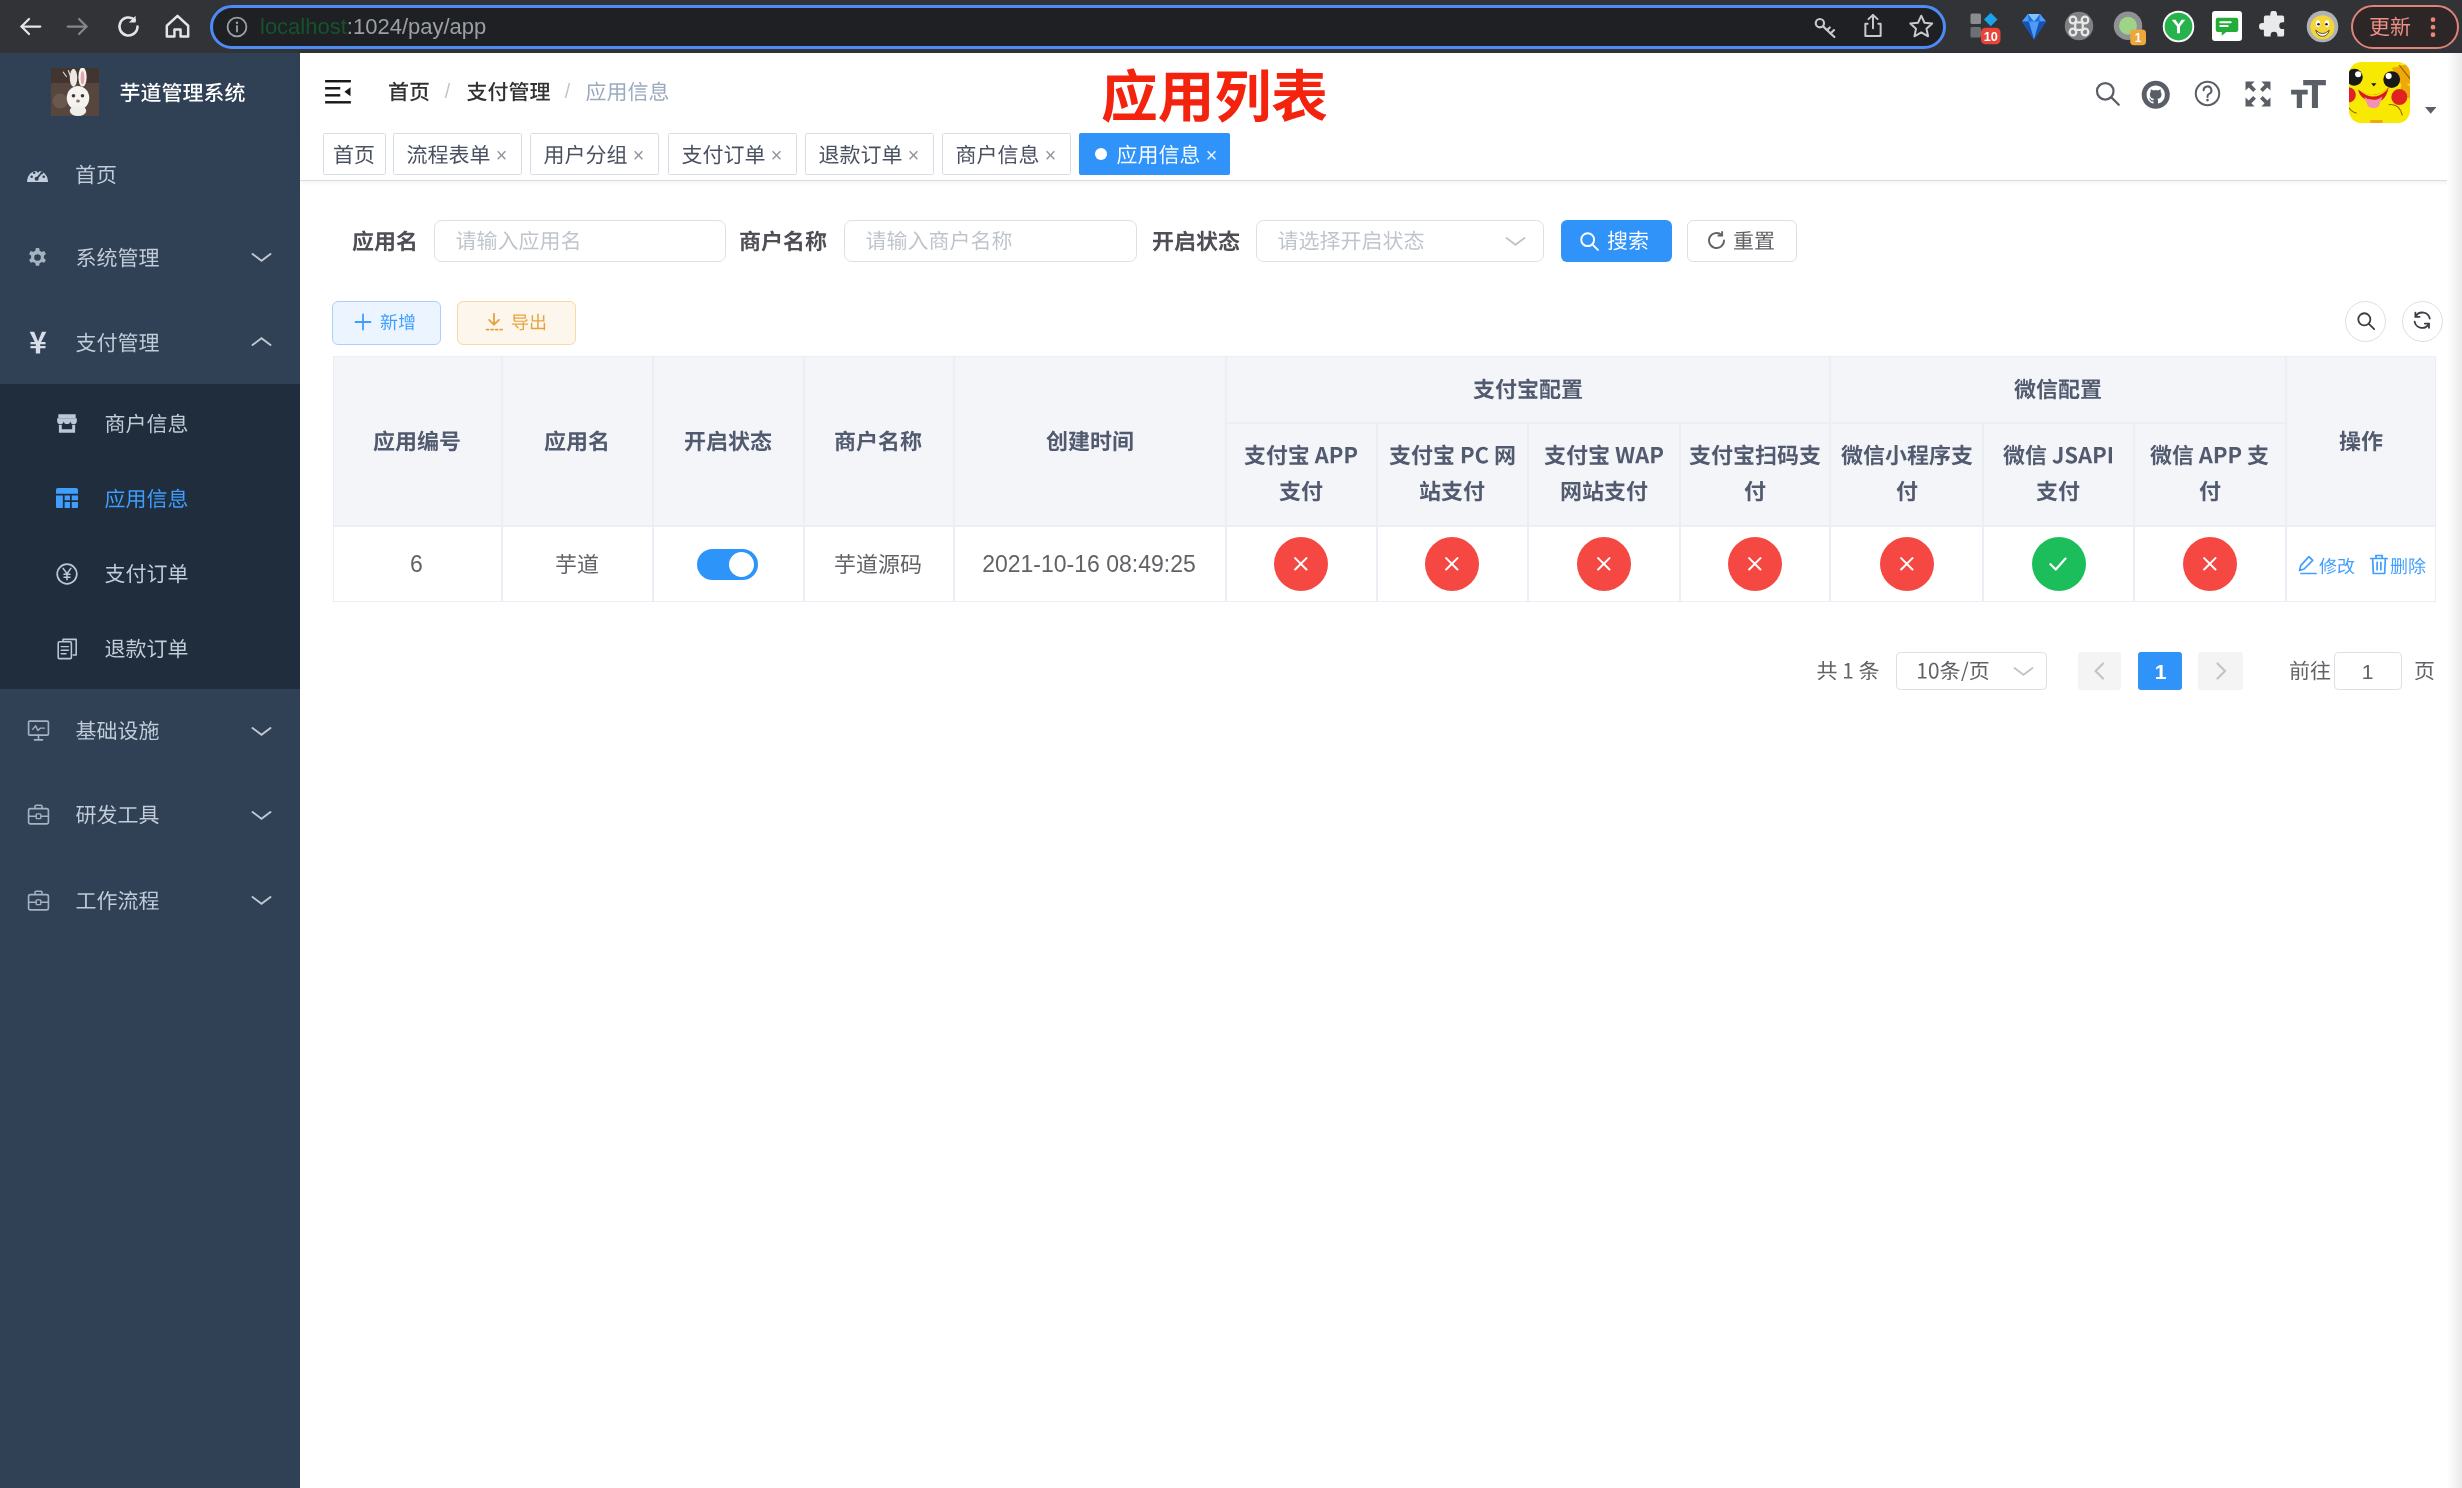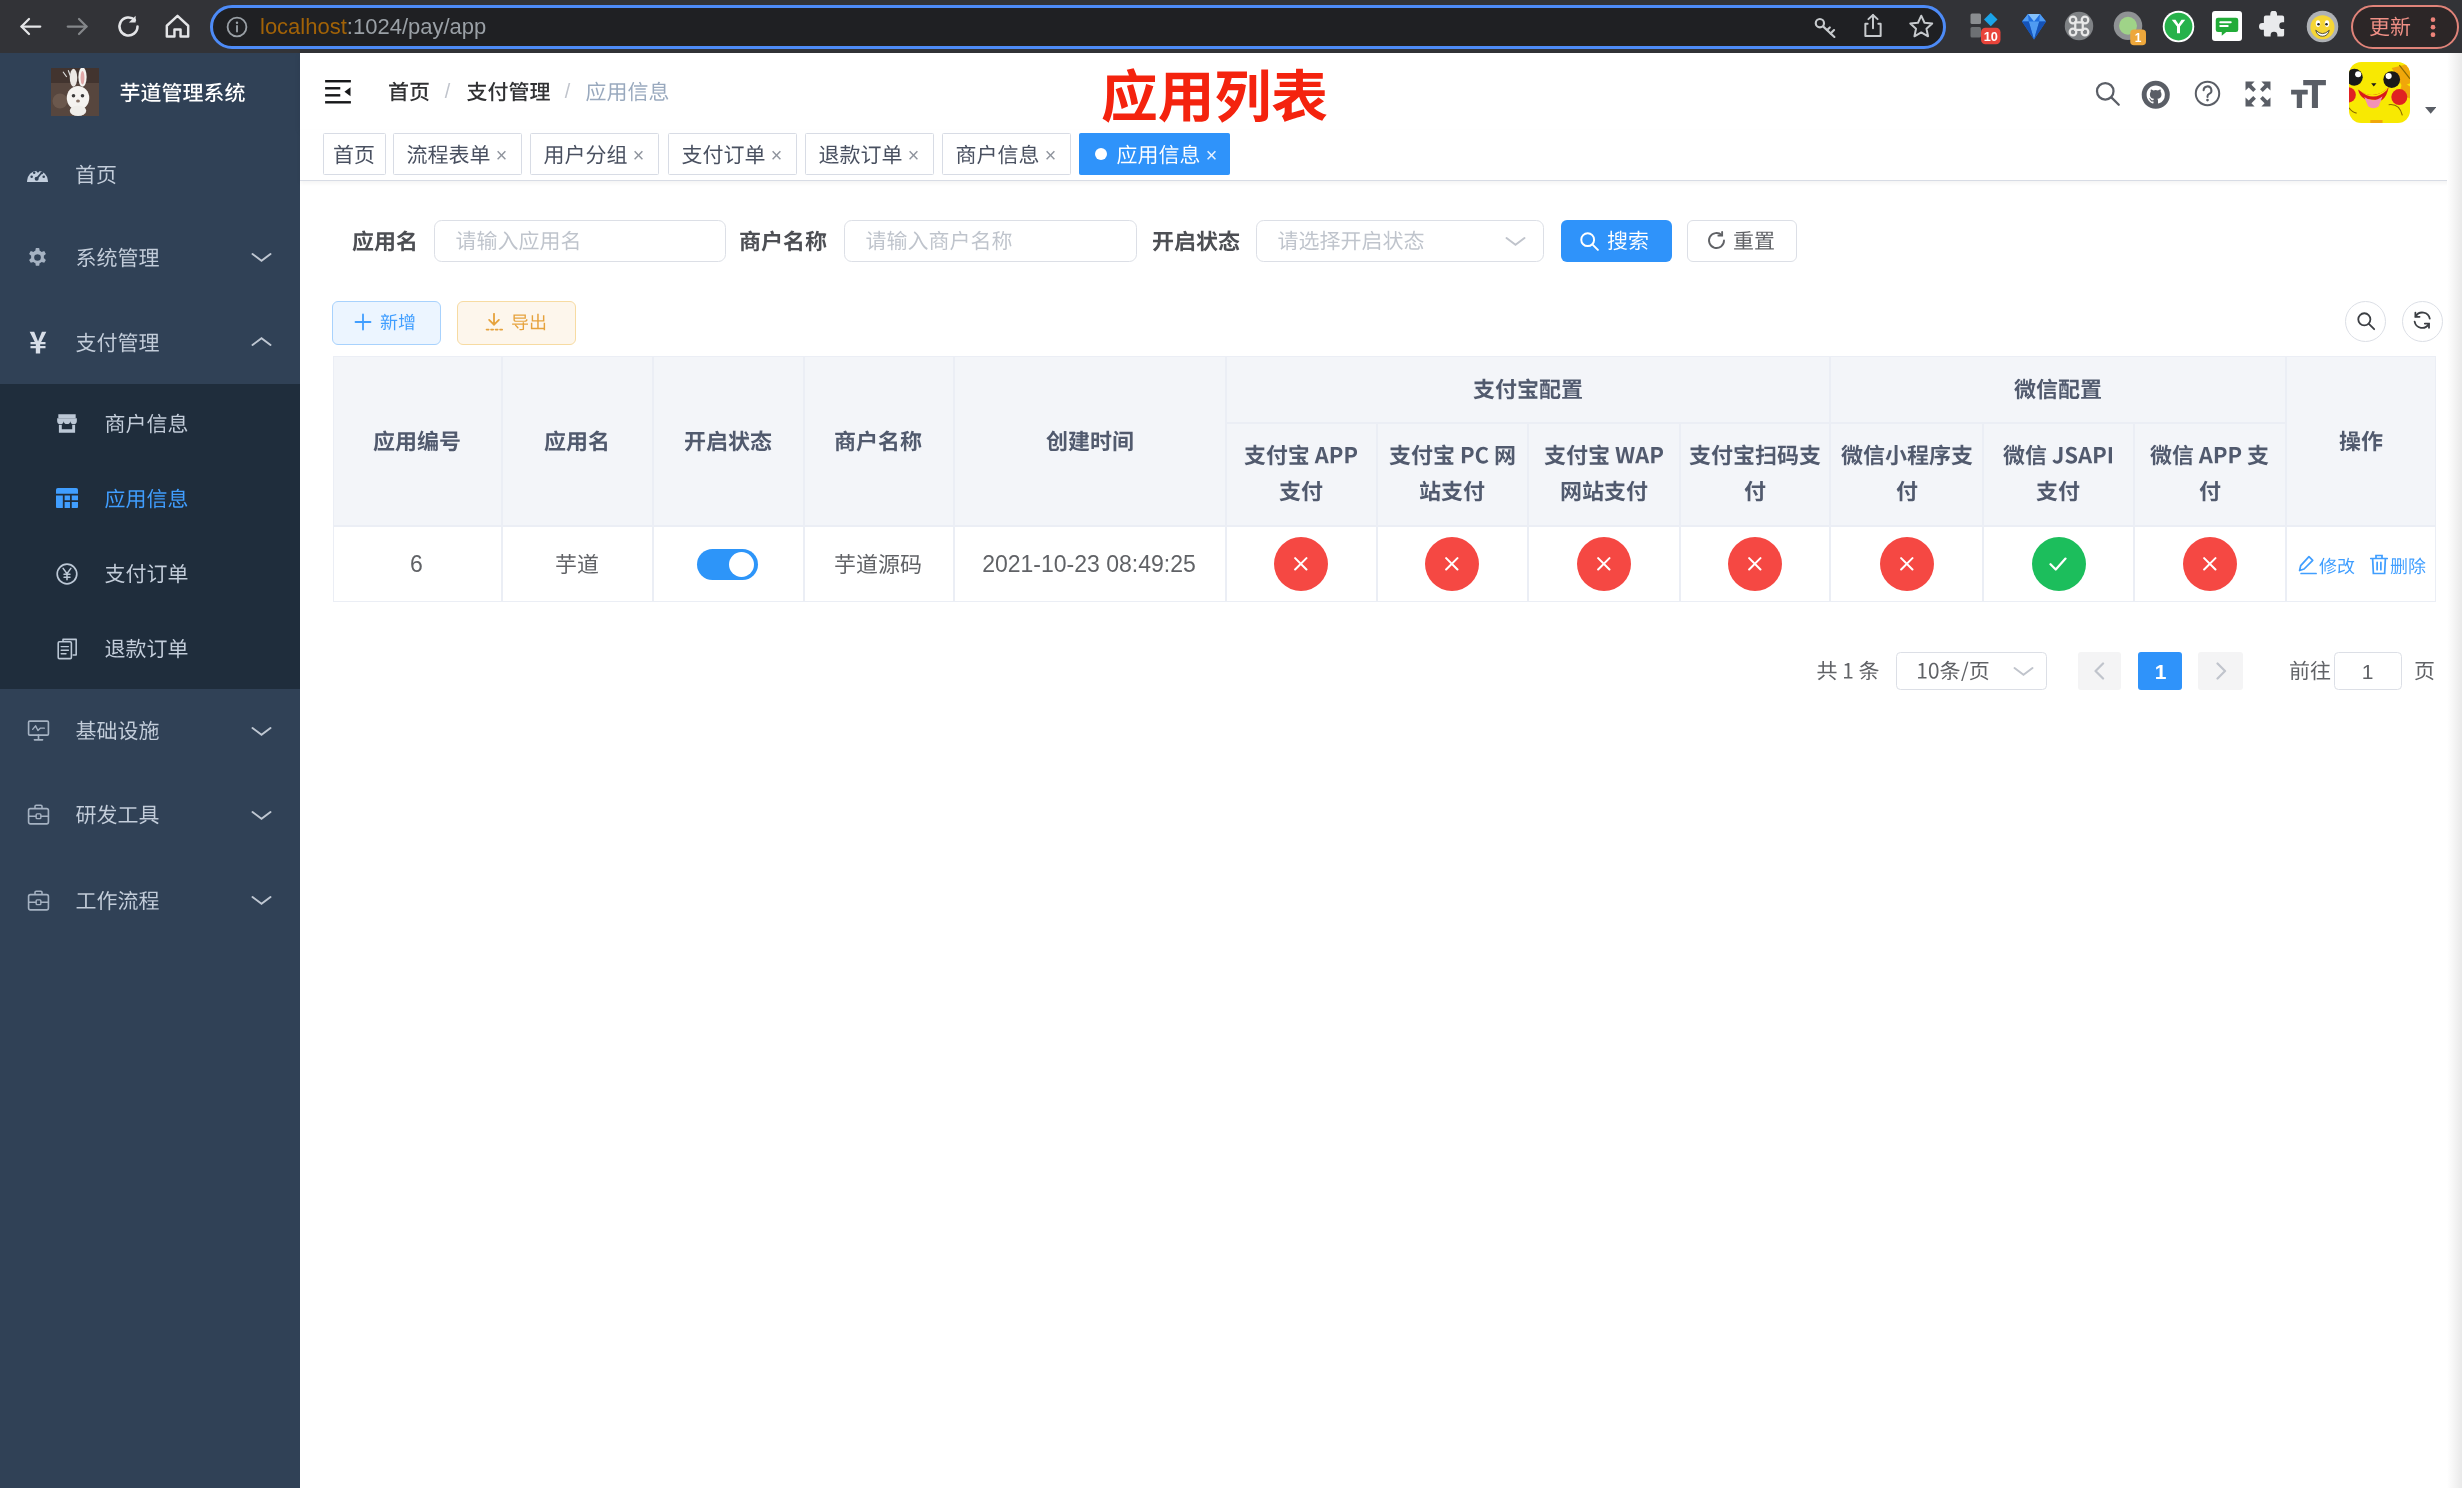--- a/index.html
+++ b/index.html
@@ -16,21 +16,21 @@
     </svg>
     <svg style="position:absolute;left:163px;top:12px" width="29" height="29" viewBox="0 0 38 38" fill="none" stroke="#e4e5e7" stroke-width="3.2" stroke-linejoin="round">
       <path d="M5 18L19 5l14 13v14H23v-9h-8v9H5z"></path>
     </svg>
     <div style="position:absolute;left:210px;top:4.5px;width:1736px;height:44px;background:#1f2023;border:3.8px solid #4d8bf7;border-radius:22px;"></div>
     <svg style="position:absolute;left:226px;top:16px" width="22" height="22" viewBox="0 0 29 29" fill="none" stroke="#9aa0a6" stroke-width="2.4">
       <circle cx="14.5" cy="14.5" r="12.4"></circle>
       <path d="M14.5 13v7.5" stroke-linecap="round"></path>
       <circle cx="14.5" cy="9" r="1.6" fill="#9aa0a6" stroke="none"></circle>
     </svg>
-    <div style="position:absolute;left:260px;top:15px;width:606px;height:23.5px;font-size:22px;line-height:23.5px;color:#e8eaed;font-weight:normal;text-align:left;letter-spacing:0;white-space:nowrap;"><span style="color:#a16207">localhost</span><span style="color:#9aa0a6">:1024/pay/app</span></div>
+    <div style="position:absolute;left:260px;top:15px;width:606px;height:23.5px;font-size:22px;line-height:23.5px;color:#e8eaed;font-weight:normal;text-align:left;letter-spacing:0;white-space:nowrap;"><span style="color:#14532d">localhost</span><span style="color:#9aa0a6">:1024/pay/app</span></div>
     <svg style="position:absolute;left:1813px;top:14.4px" width="26" height="26" viewBox="0 0 34 34" fill="none" stroke="#c7cacd" stroke-width="2.8" stroke-linecap="round">
       <circle cx="9" cy="12" r="5.4"></circle>
       <path d="M13.5 16.5L28 30"></path>
       <path d="M23 25.5l4.5-4.5"></path>
       <path d="M18.5 21l3.5-3.5"></path>
     </svg>
     <svg style="position:absolute;left:1860px;top:13px" width="26" height="26" viewBox="0 0 34 34" fill="none" stroke="#c7cacd" stroke-width="2.6" stroke-linecap="round" stroke-linejoin="round">
       <path d="M17 3v17"></path>
       <path d="M11 8l6-5.5L23 8"></path>
       <path d="M10 14H7v16h20V14h-3"></path>
@@ -748,21 +748,21 @@
     <div style="position:absolute;left:697px;top:549px;width:61px;height:31px;background:#2d95f9;border-radius:16px;"></div>
     <div style="position:absolute;left:729px;top:552px;width:25px;height:25px;background:#fff;border-radius:50%;"></div>
     <div style="position:absolute;left:834px;top:553px;height:22px;line-height:0;">
       <svg width="88" height="22" viewBox="0 -880 4000 1000" fill="#606266">
         <path transform="translate(0 0)" d="M628 -840V-737H367V-840H294V-737H64V-668H294V-570H367V-668H628V-570H703V-668H937V-737H703V-840ZM57 -314V-243H467V-20C467 -3 461 2 441 2C421 3 350 3 275 1C288 21 301 54 305 76C398 76 459 75 494 63C530 51 543 29 543 -19V-243H944V-314H543V-468H873V-539H135V-468H467V-314Z"></path>
         <path transform="translate(1000 0)" d="M64 -765C117 -714 180 -642 207 -596L269 -638C239 -684 175 -753 122 -801ZM455 -368H790V-284H455ZM455 -231H790V-147H455ZM455 -504H790V-421H455ZM384 -561V-89H863V-561H624C635 -586 647 -616 659 -645H947V-708H760C784 -741 809 -781 833 -818L759 -840C743 -801 711 -747 684 -708H497L549 -732C537 -763 505 -811 476 -844L414 -817C440 -784 468 -739 481 -708H311V-645H576C570 -618 561 -587 553 -561ZM262 -483H51V-413H190V-102C145 -86 94 -44 42 7L89 68C140 6 191 -47 227 -47C250 -47 281 -17 324 7C393 46 479 57 597 57C693 57 869 51 941 46C942 25 954 -9 962 -27C865 -17 716 -10 599 -10C490 -10 404 -17 340 -52C305 -72 282 -90 262 -100Z"></path>
         <path transform="translate(2000 0)" d="M537 -407H843V-319H537ZM537 -549H843V-463H537ZM505 -205C475 -138 431 -68 385 -19C402 -9 431 9 445 20C489 -32 539 -113 572 -186ZM788 -188C828 -124 876 -40 898 10L967 -21C943 -69 893 -152 853 -213ZM87 -777C142 -742 217 -693 254 -662L299 -722C260 -751 185 -797 131 -829ZM38 -507C94 -476 169 -428 207 -400L251 -460C212 -488 136 -531 81 -560ZM59 24 126 66C174 -28 230 -152 271 -258L211 -300C166 -186 103 -54 59 24ZM338 -791V-517C338 -352 327 -125 214 36C231 44 263 63 276 76C395 -92 411 -342 411 -517V-723H951V-791ZM650 -709C644 -680 632 -639 621 -607H469V-261H649V0C649 11 645 15 633 16C620 16 576 16 529 15C538 34 547 61 550 79C616 80 660 80 687 69C714 58 721 39 721 2V-261H913V-607H694C707 -633 720 -663 733 -692Z"></path>
         <path transform="translate(3000 0)" d="M410 -205V-137H792V-205ZM491 -650C484 -551 471 -417 458 -337H478L863 -336C844 -117 822 -28 796 -2C786 8 776 10 758 9C740 9 695 9 647 4C659 23 666 52 668 73C716 76 762 76 788 74C818 72 837 65 856 43C892 7 915 -98 938 -368C939 -379 940 -401 940 -401H816C832 -525 848 -675 856 -779L803 -785L791 -781H443V-712H778C770 -624 757 -502 745 -401H537C546 -475 556 -569 561 -645ZM51 -787V-718H173C145 -565 100 -423 29 -328C41 -308 58 -266 63 -247C82 -272 100 -299 116 -329V34H181V-46H365V-479H182C208 -554 229 -635 245 -718H394V-787ZM181 -411H299V-113H181Z"></path>
       </svg>
     </div>
-    <div style="position:absolute;left:968px;top:551px;width:242px;height:26px;font-size:23px;line-height:26px;color:#606266;font-weight:normal;text-align:center;letter-spacing:0;white-space:nowrap;">2021-10-23 08:49:25</div>
+    <div style="position:absolute;left:968px;top:551px;width:242px;height:26px;font-size:23px;line-height:26px;color:#606266;font-weight:normal;text-align:center;letter-spacing:0;white-space:nowrap;">2021-10-16 08:49:25</div>
     <div style="position:absolute;left:1274px;top:537px;width:54px;height:54px;border-radius:50%;background:#f54843;"></div>
     <svg style="position:absolute;left:1294px;top:557px" width="13.6" height="13.6" viewBox="0 0 18 18" fill="none" stroke="#fff" stroke-width="2.7" stroke-linecap="round">
       <path d="M1.5 1.5l15 15M16.5 1.5l-15 15"></path>
     </svg>
     <div style="position:absolute;left:1425px;top:537px;width:54px;height:54px;border-radius:50%;background:#f54843;"></div>
     <svg style="position:absolute;left:1445px;top:557px" width="13.6" height="13.6" viewBox="0 0 18 18" fill="none" stroke="#fff" stroke-width="2.7" stroke-linecap="round">
       <path d="M1.5 1.5l15 15M16.5 1.5l-15 15"></path>
     </svg>
     <div style="position:absolute;left:1577px;top:537px;width:54px;height:54px;border-radius:50%;background:#f54843;"></div>
     <svg style="position:absolute;left:1597px;top:557px" width="13.6" height="13.6" viewBox="0 0 18 18" fill="none" stroke="#fff" stroke-width="2.7" stroke-linecap="round">

